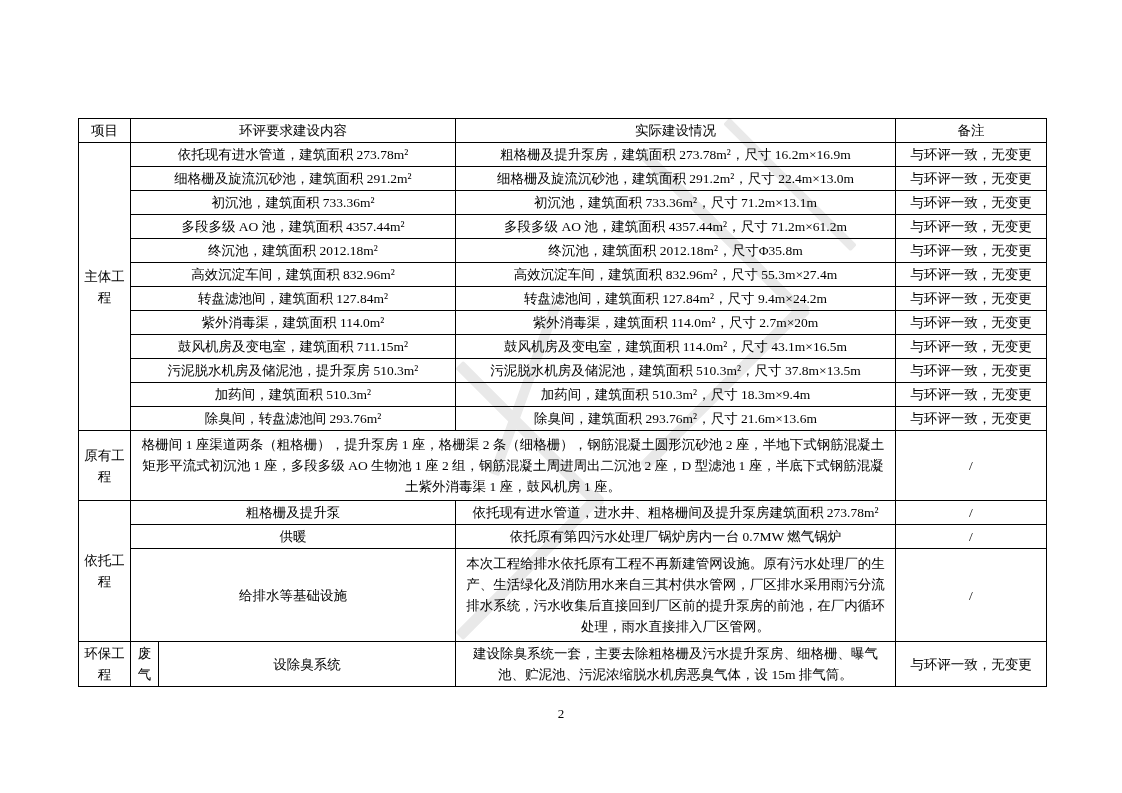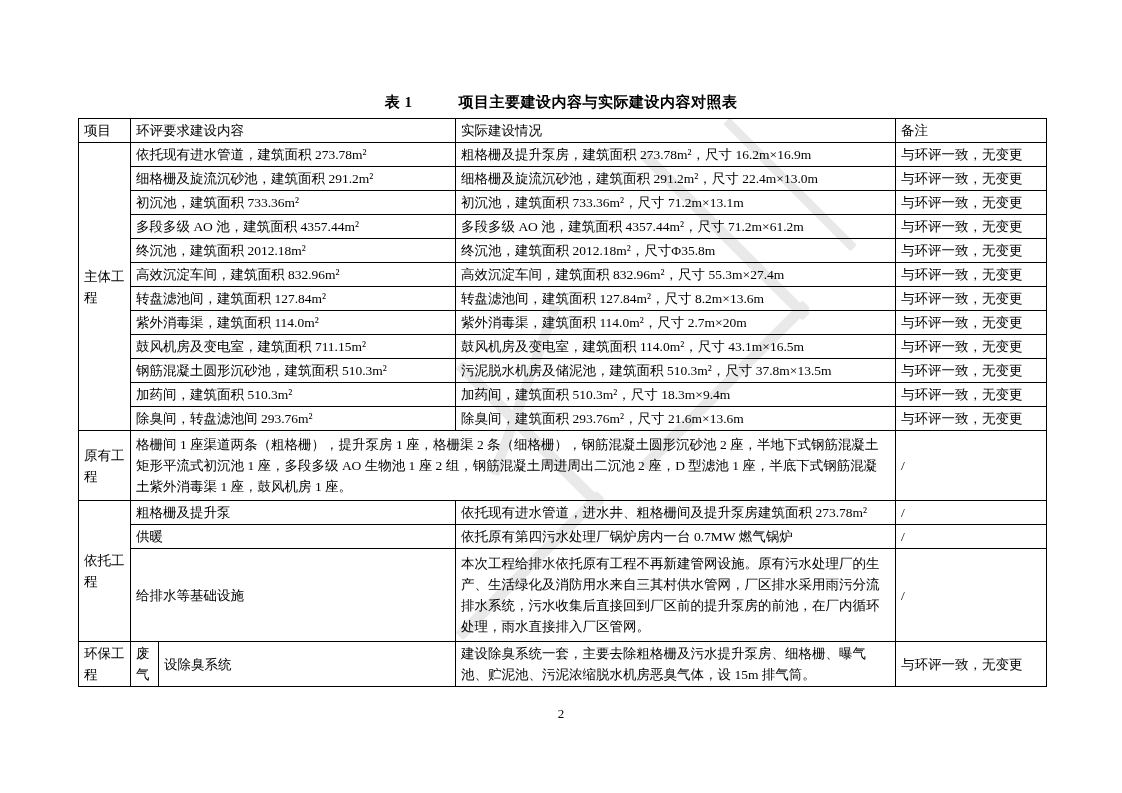--- a/index.html
+++ b/index.html
@@ -19,21 +19,21 @@
   .doc-title .gap { display:inline-block; width:46px; }
   table.doc-table {
     position:absolute; left:78px; top:118px; width:968px;
     border-collapse:collapse; table-layout:fixed;
     background:transparent; z-index:2;
   }
   table.doc-table td {
     border:1px solid #000;
     font-size:13.5px; line-height:21px;
     padding:1px 5px;
-    text-align:left; vertical-align:middle;
+    text-align:center; vertical-align:middle;
     word-break:break-all; overflow:hidden;
   }
   td.al { text-align:left; }
   .pagenum {
     position:absolute; top:706px; left:0; width:100%;
     text-align:center; font-size:13px; z-index:2;
   }
   
   .wm { position:absolute; inset:0; z-index:1; }
   .wmb { position:absolute; background:#e9e9e9; border-radius:2px; }
@@ -45,23 +45,20 @@
 
   <div class="wm">
     <div class="wmb" style="left:610px; top:230px; width:230px; height:11px; transform:rotate(45deg);"></div>
     <div class="wmb" style="left:610px; top:380px; width:230px; height:11px; transform:rotate(-45deg);"></div>
     <div class="wmb" style="left:700px; top:180px; width:180px; height:9px; transform:rotate(45deg);"></div>
     <div class="wmb" style="left:430px; top:430px; width:200px; height:11px; transform:rotate(45deg);"></div>
     <div class="wmb" style="left:430px; top:560px; width:200px; height:11px; transform:rotate(-45deg);"></div>
     <div class="wmb" style="left:520px; top:300px; width:10px; height:180px; transform:rotate(20deg);"></div>
   </div>
 
-  <div class="doc-title">
-    <span>表 1</span><span class="gap"></span><span>项目主要建设内容与实际建设内容对照表</span>
-  </div>
 
   <table class="doc-table">
     <colgroup>
       <col style="width:52px">
         <col style="width:28px">
         <col style="width:297px">
         <col style="width:440px">
         <col style="width:151px">
     </colgroup>
 
@@ -99,35 +96,35 @@
       <td>终沉池，建筑面积 2012.18m²，尺寸Φ35.8m</td>
       <td>与环评一致，无变更</td>
     </tr>
     <tr style="height:24px">
       <td colspan="2">高效沉淀车间，建筑面积 832.96m²</td>
       <td>高效沉淀车间，建筑面积 832.96m²，尺寸 55.3m×27.4m</td>
       <td>与环评一致，无变更</td>
     </tr>
     <tr style="height:24px">
       <td colspan="2">转盘滤池间，建筑面积 127.84m²</td>
-      <td>转盘滤池间，建筑面积 127.84m²，尺寸 8.2m×13.6m</td>
+      <td>转盘滤池间，建筑面积 127.84m²，尺寸 9.4m×24.2m</td>
       <td>与环评一致，无变更</td>
     </tr>
     <tr style="height:24px">
       <td colspan="2">紫外消毒渠，建筑面积 114.0m²</td>
       <td>紫外消毒渠，建筑面积 114.0m²，尺寸 2.7m×20m</td>
       <td>与环评一致，无变更</td>
     </tr>
     <tr style="height:24px">
       <td colspan="2">鼓风机房及变电室，建筑面积 711.15m²</td>
       <td>鼓风机房及变电室，建筑面积 114.0m²，尺寸 43.1m×16.5m</td>
       <td>与环评一致，无变更</td>
     </tr>
     <tr style="height:24px">
-      <td colspan="2">钢筋混凝土圆形沉砂池，建筑面积 510.3m²</td>
+      <td colspan="2">污泥脱水机房及储泥池，提升泵房 510.3m²</td>
       <td>污泥脱水机房及储泥池，建筑面积 510.3m²，尺寸 37.8m×13.5m</td>
       <td>与环评一致，无变更</td>
     </tr>
     <tr style="height:24px">
       <td colspan="2">加药间，建筑面积 510.3m²</td>
       <td>加药间，建筑面积 510.3m²，尺寸 18.3m×9.4m</td>
       <td>与环评一致，无变更</td>
     </tr>
     <tr style="height:24px">
       <td colspan="2">除臭间，转盘滤池间 293.76m²</td>

